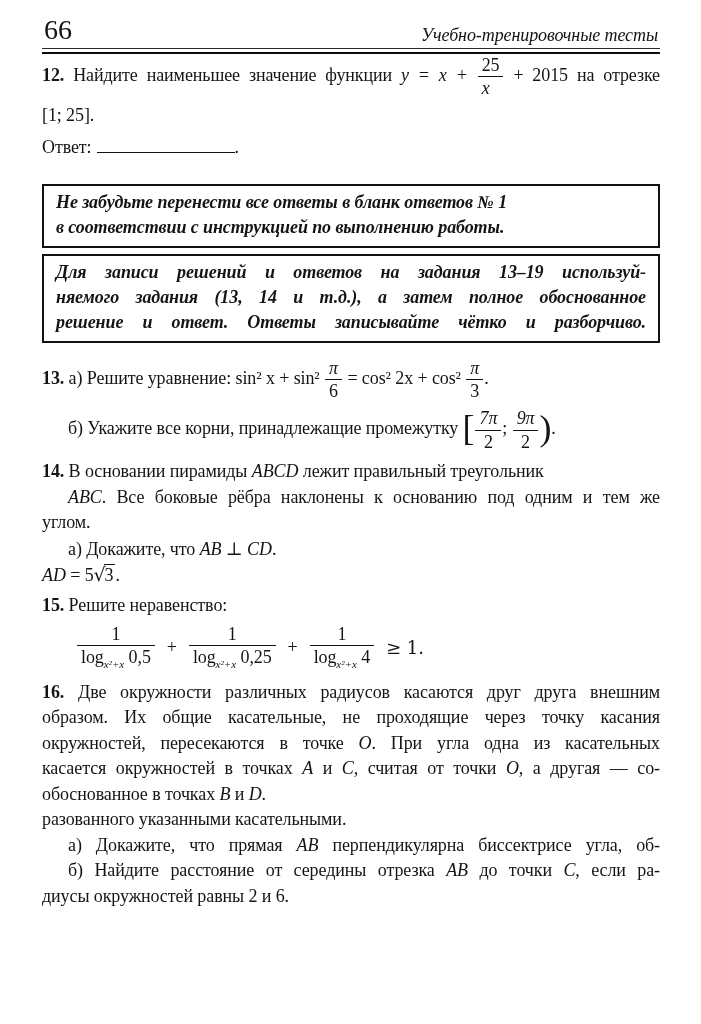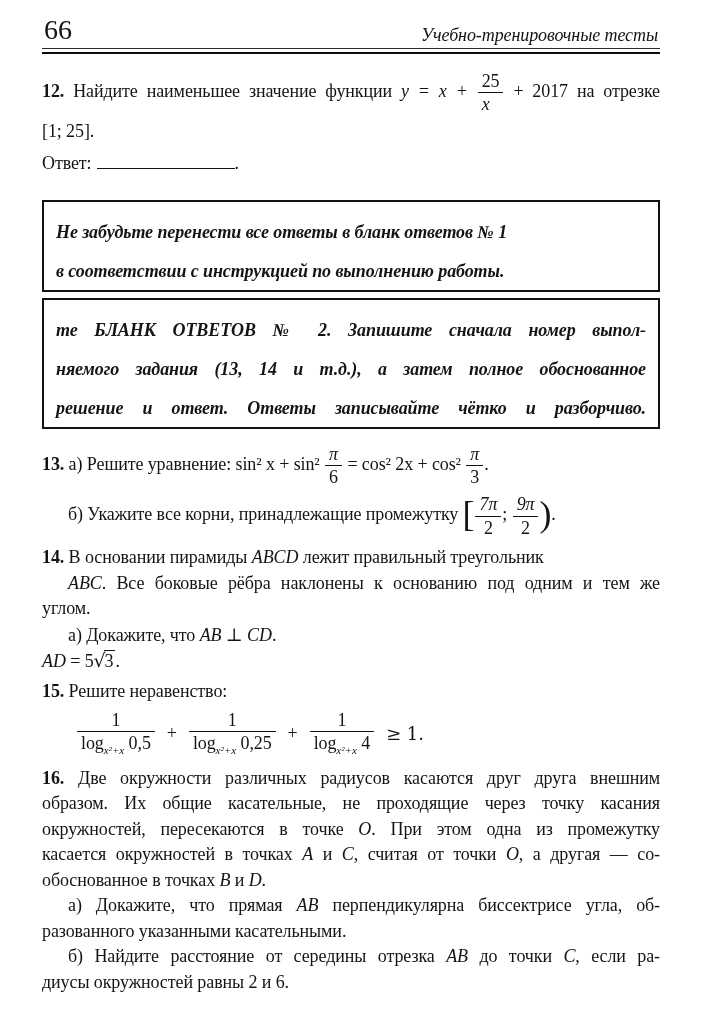--- a/index.html
+++ b/index.html
@@ -19,28 +19,28 @@
   .j{text-align:justify;text-align-last:justify;}
   .ind{margin-left:26px;}
   .b{font-weight:bold;}
   .mi{font-style:italic;}
   .sym{font-family:"DejaVu Serif","DejaVu Sans",serif;}
   
   .frac{display:inline-block;vertical-align:middle;text-align:center;line-height:1.02;margin:2px 1px;}
   .frac .fn{display:block;padding:0 4px 2px;}
   .frac .fd{display:block;border-top:1.6px solid #141414;padding:2px 4px 0;}
   
-  #p12{margin-top:16px;}
+  #p12{}
   #p12 .interval{margin-top:2px;}
   .ansline{margin-top:6px;line-height:26px;}
   .blank{display:inline-block;width:138px;height:15px;border-bottom:1.7px solid #141414;margin-left:5px;}
   
   .notice{border:2px solid #121212;margin-top:6px;padding:4px 12px 6px;
           font-weight:bold;font-style:italic;font-size:18px;}
-  .notice .nline{line-height:25px;margin-top:14px;}
+  .notice .nline{line-height:25px;}
   .notice .nj{text-align:justify;text-align-last:justify;}
   #note1{margin-top:24px;}
   
   #p13{margin-top:12px;}
   #p13 .eqline{line-height:46px;}
   #p13 .bline{margin-top:2px;line-height:48px;}
   .bigbr{font-size:36px;font-weight:400;vertical-align:middle;line-height:1;position:relative;top:-2px;}
   
   #p14{margin-top:6px;}
   #p14 .line{line-height:25.5px;}
@@ -67,36 +67,36 @@
     <span class="htitle">Учебно-тренировочные тесты</span>
   </div>
   <div class="rule"></div>
 
   <section id="p12">
     <div class="line j">
       <span class="b">12.</span>
       <span>Найдите наименьшее значение функции</span>
       <span class="mi">y = x +</span>
       <span class="frac"><span class="fn">25</span><span class="fd mi">x</span></span>
-      <span>+ 2017</span>
+      <span>+ 2015</span>
       <span>на отрезке</span>
     </div>
     <div class="line interval">[1; 25].</div>
     <div class="ansline">
       <span>Ответ:</span><span class="blank"></span><span>.</span>
     </div>
   </section>
 
   <div id="note1" class="notice">
     <div class="nline">Не забудьте перенести все ответы в бланк ответов № 1</div>
     <div class="nline">в соответствии с инструкцией по выполнению работы.</div>
   </div>
 
   <div id="note2" class="notice">
-    <div class="nline nj">те БЛАНК ОТВЕТОВ № 2. Запишите сначала номер выпол-</div>
+    <div class="nline nj">Для записи решений и ответов на задания 13–19 используй-</div>
     <div class="nline nj">няемого задания (13, 14 и т.д.), а затем полное обоснованное</div>
     <div class="nline nj">решение и ответ. Ответы записывайте чётко и разборчиво.</div>
   </div>
 
   <section id="p13">
     <div class="eqline">
       <span class="b">13.</span>
       <span>а)</span>
       <span>Решите уравнение:</span>
       <span>sin² x + sin²</span>
@@ -160,41 +160,41 @@
   </section>
 
   <section id="p16">
     <div class="line j">
       <span class="b">16.</span>
       <span>Две окружности различных радиусов касаются друг друга внешним</span>
     </div>
     <div class="line j">образом. Их общие касательные, не проходящие через точку касания</div>
     <div class="line j">
       <span>окружностей, пересекаются в точке</span>
-      <span class="mi">O</span><span>. При этом одна из промежутку</span>
+      <span class="mi">O</span><span>. При угла одна из касательных</span>
     </div>
     <div class="line j">
       <span>касается окружностей в точках</span>
       <span class="mi">A</span>
       <span>и</span>
       <span class="mi">C</span><span>, считая от точки</span>
       <span class="mi">O</span><span>, а другая — со-</span>
     </div>
     <div class="line">
       <span>обоснованное в точках</span>
       <span class="mi">B</span>
       <span>и</span>
       <span class="mi">D</span><span>.</span>
     </div>
+    <div class="line">разованного указанными касательными.</div>
     <div class="line ind j">
       <span>а) Докажите, что прямая</span>
       <span class="mi">AB</span>
       <span>перпендикулярна биссектрисе угла, об-</span>
     </div>
-    <div class="line">разованного указанными касательными.</div>
     <div class="line ind j">
       <span>б) Найдите расстояние от середины отрезка</span>
       <span class="mi">AB</span>
       <span>до точки</span>
       <span class="mi">C</span><span>, если ра-</span>
     </div>
     <div class="line">диусы окружностей равны 2 и 6.</div>
   </section>
 
 </div>

